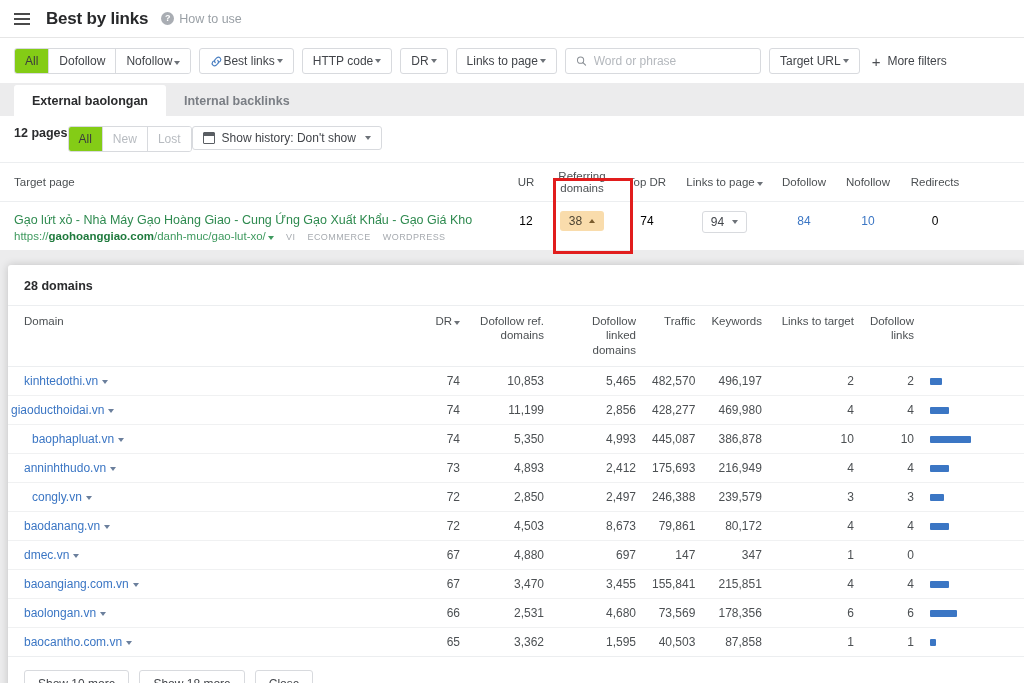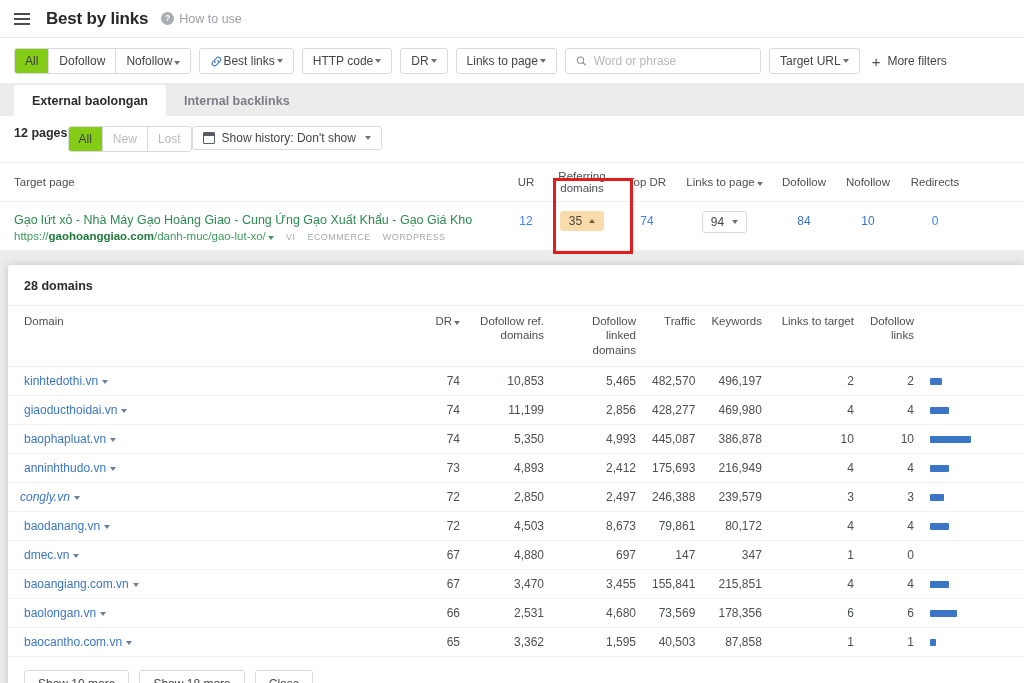--- a/index.html
+++ b/index.html
@@ -82,21 +82,21 @@
   
   table { width: 100%; border-collapse: collapse; }
   .thead-row th {
     font-size: 11.5px; font-weight: normal; color: #4c5053; padding: 7px 6px;
     border-top: 1px solid #eceef0; border-bottom: 1px solid #eceef0; vertical-align: middle;
   }
   .target-title { color: #2e8a4f; font-size: 12.5px; text-decoration: none; }
   .target-url { font-size: 11.5px; color: #3f9a5f; margin-top: 3px; }
   .target-url b { color: #1f7a3d; }
   .tag { font-size: 9px; color: #a7abb0; letter-spacing: 0.4px; margin-left: 9px; }
-  .num-cell { text-align: center; font-size: 12px; color: #3b82f6; }
+  .num-cell { text-align: center; font-size: 12px; color: #000000; }
   .blue { color: #3b76c4; }
   .badge-ref {
     display: inline-flex; align-items: center; gap: 5px;
     background: #f9dcac; border-radius: 3px; padding: 3px 9px; font-size: 12px; color: #4d4433; cursor: pointer;
   }
   .mini-select {
     display: inline-flex; align-items: center; gap: 6px; border: 1px solid #d8dade; border-radius: 3px;
     background: #fff; padding: 3px 8px; font-size: 12px; color: #42454a; cursor: pointer;
   }
 
@@ -248,21 +248,21 @@
           <div class="target-url">
             <span>https://</span><b>gaohoanggiao.com</b><span>/danh-muc/gao-lut-xo/</span><span class="caret" style="border-top-color:#3f9a5f"></span>
             <span class="tag">VI</span>
             <span class="tag">ECOMMERCE</span>
             <span class="tag">WORDPRESS</span>
           </div>
         </td>
         <td class="num-cell" style="vertical-align:top; padding-top:12px;">12</td>
         <td class="c" style="vertical-align:top; padding-top:9px;">
           <span class="badge-ref">
-            <span>35</span>
+            <span>38</span>
             <span class="caret caret-up"></span>
           </span>
         </td>
         <td class="num-cell" style="vertical-align:top; padding-top:12px;">74</td>
         <td class="c" style="vertical-align:top; padding-top:9px;">
           <span class="mini-select">
             <span>94</span>
             <span class="caret"></span>
           </span>
         </td>
@@ -301,32 +301,32 @@
           <td class="r">74</td>
           <td class="r blue">10,853</td>
           <td class="r blue">5,465</td>
           <td class="r blue">482,570</td>
           <td class="r blue">496,197</td>
           <td class="r blue">2</td>
           <td class="r">2</td>
           <td><span class="bar" style="width:12px"></span></td>
         </tr>
         <tr>
-          <td style="padding-left:16px;"><a class="dom-link" href="#">giaoducthoidai.vn</a><span class="caret-blue"></span></td>
+          <td style="padding-left:3px;"><a class="dom-link" href="#">giaoducthoidai.vn</a><span class="caret-blue"></span></td>
           <td class="r">74</td>
           <td class="r blue">11,199</td>
           <td class="r blue">2,856</td>
           <td class="r blue">428,277</td>
           <td class="r blue">469,980</td>
           <td class="r blue">4</td>
           <td class="r">4</td>
           <td><span class="bar" style="width:19px"></span></td>
         </tr>
         <tr>
-          <td style="padding-left:16px;"><a class="dom-link" href="#">baophapluat.vn</a><span class="caret-blue"></span></td>
+          <td style="padding-left:24px;"><a class="dom-link" href="#">baophapluat.vn</a><span class="caret-blue"></span></td>
           <td class="r">74</td>
           <td class="r blue">5,350</td>
           <td class="r blue">4,993</td>
           <td class="r blue">445,087</td>
           <td class="r blue">386,878</td>
           <td class="r blue">10</td>
           <td class="r">10</td>
           <td><span class="bar" style="width:41px"></span></td>
         </tr>
         <tr>
@@ -334,21 +334,21 @@
           <td class="r">73</td>
           <td class="r blue">4,893</td>
           <td class="r blue">2,412</td>
           <td class="r blue">175,693</td>
           <td class="r blue">216,949</td>
           <td class="r blue">4</td>
           <td class="r">4</td>
           <td><span class="bar" style="width:19px"></span></td>
         </tr>
         <tr>
-          <td style="padding-left:12px;font-style:italic;"><a class="dom-link" href="#">congly.vn</a><span class="caret-blue"></span></td>
+          <td style="padding-left:24px;"><a class="dom-link" href="#">congly.vn</a><span class="caret-blue"></span></td>
           <td class="r">72</td>
           <td class="r blue">2,850</td>
           <td class="r blue">2,497</td>
           <td class="r blue">246,388</td>
           <td class="r blue">239,579</td>
           <td class="r blue">3</td>
           <td class="r">3</td>
           <td><span class="bar" style="width:14px"></span></td>
         </tr>
         <tr>

